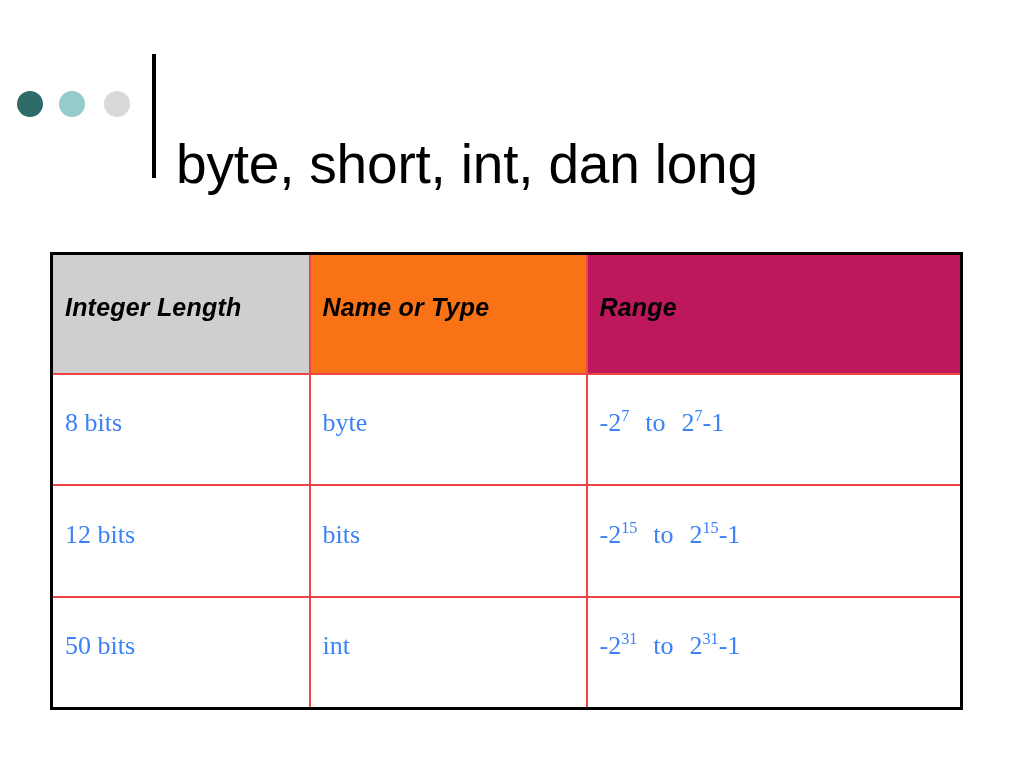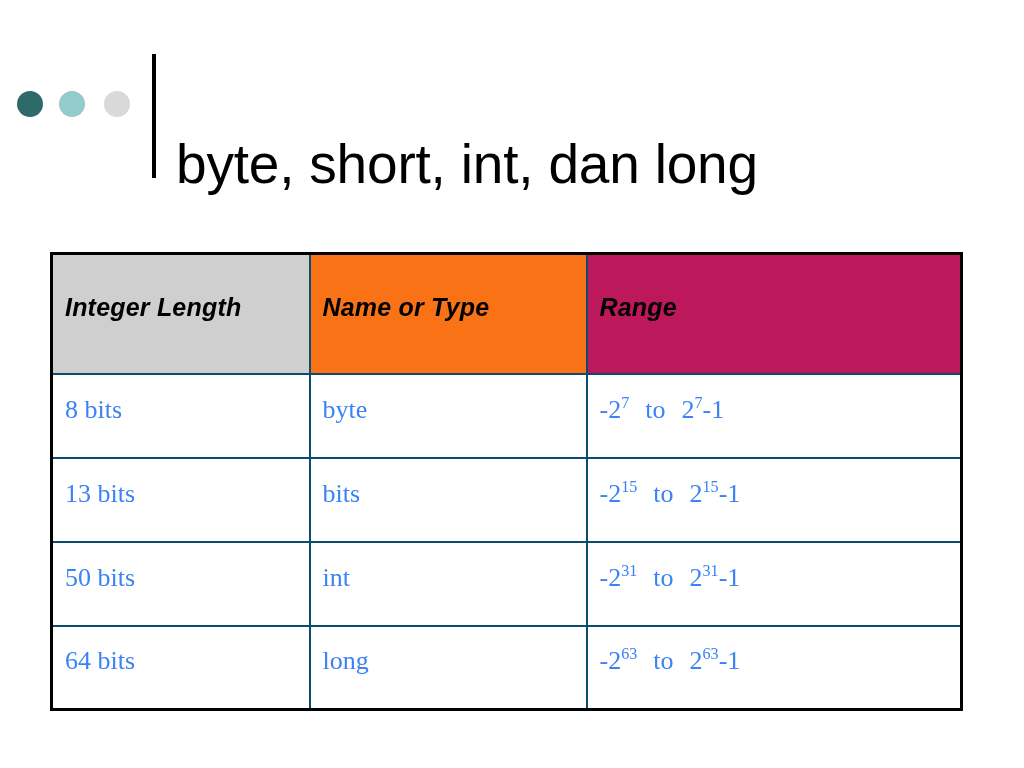--- a/index.html
+++ b/index.html
@@ -82,21 +82,21 @@
     table-layout: fixed;
     border: 3px solid #000000;
   }
 
   table.spec-table col.c1 { width: 258px; }
   table.spec-table col.c2 { width: 277px; }
   table.spec-table col.c3 { width: 375px; }
 
   table.spec-table th,
   table.spec-table td {
-    border: 2px solid #0c4a6e;
+    border: 2px solid #ef4444;
     padding: 0 0 12px 12px;
     text-align: left;
     vertical-align: middle;
   }
 
   table.spec-table thead tr {
     height: 120px;
   }
   table.spec-table thead th {
     background: #cfcfcf;
@@ -169,32 +169,27 @@
     </thead>
     <tbody>
 
       <tr>
         <td>8 bits</td>
         <td>byte</td>
         <td class="range-cell"><span class="range-neg"><span>-2</span><sup>7</sup></span><span class="range-to">to</span><span class="range-pos"><span>2</span><sup>7</sup><span>-1</span></span></td>
       </tr>
 
       <tr>
-        <td>13 bits</td>
+        <td>12 bits</td>
         <td>bits</td>
         <td class="range-cell"><span class="range-neg"><span>-2</span><sup>15</sup></span><span class="range-to">to</span><span class="range-pos"><span>2</span><sup>15</sup><span>-1</span></span></td>
       </tr>
 
       <tr>
         <td>50 bits</td>
         <td>int</td>
         <td class="range-cell"><span class="range-neg"><span>-2</span><sup>31</sup></span><span class="range-to">to</span><span class="range-pos"><span>2</span><sup>31</sup><span>-1</span></span></td>
       </tr>
 
-      <tr>
-        <td>64 bits</td>
-        <td>long</td>
-        <td class="range-cell"><span class="range-neg"><span>-2</span><sup>63</sup></span><span class="range-to">to</span><span class="range-pos"><span>2</span><sup>63</sup><span>-1</span></span></td>
-      </tr>
 
     </tbody>
   </table>
 </div>
 
 </body></html>

